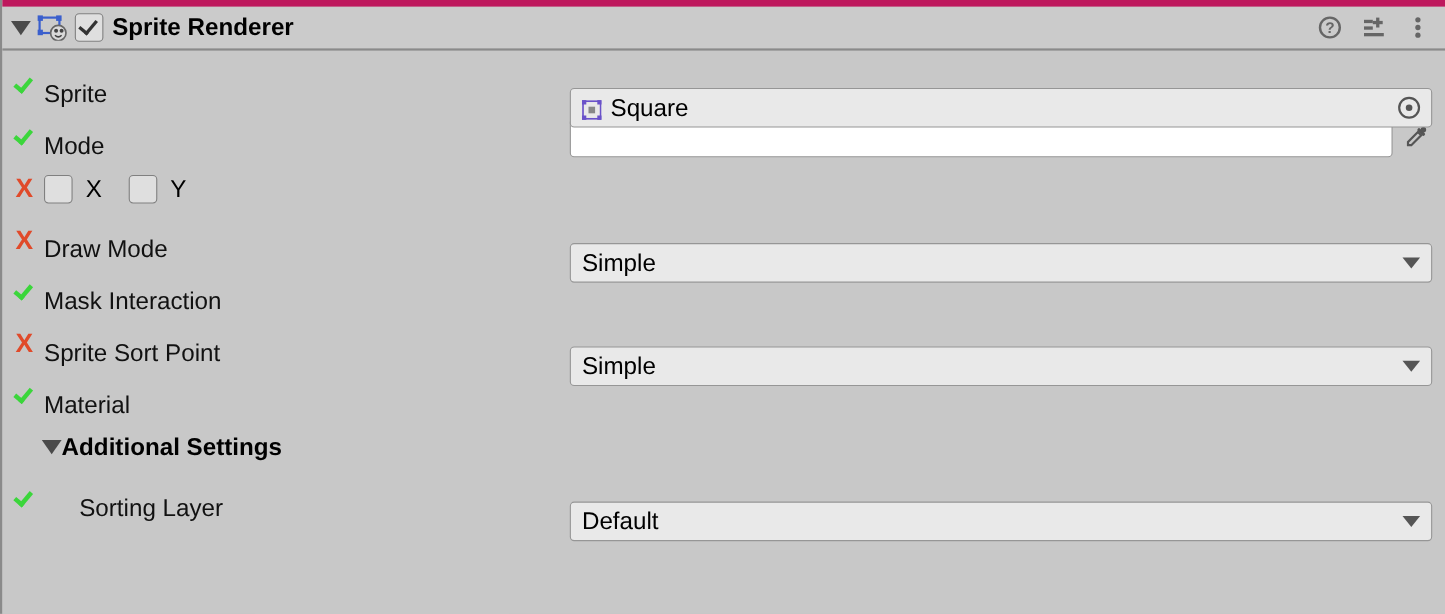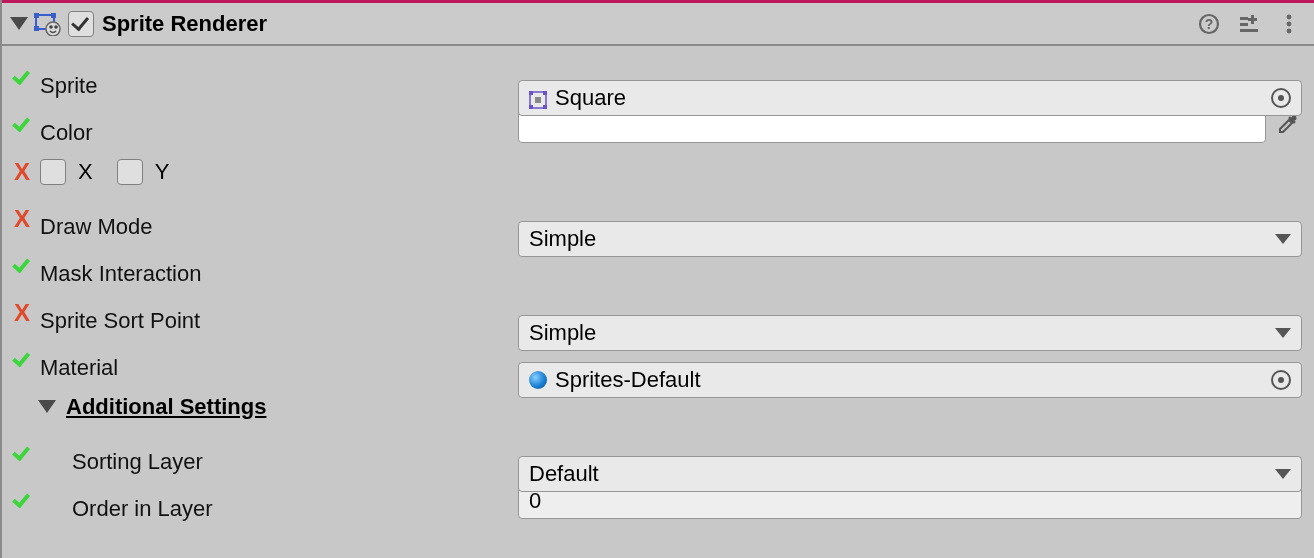--- a/index.html
+++ b/index.html
@@ -11,21 +11,21 @@
     width: 1314px;
     height: 558px;
     overflow: hidden;
     border-left: 2px solid #8a8a8a;
   }
   .header {
     display: flex;
     align-items: center;
     height: 46px;
     background: #cbcbcb;
-    border-top: 3px solid #be185d;
+    border-top: 6px solid #be185d;
     border-bottom: 2px solid #8a8a8a;
     padding: 0 8px;
   }
   .foldout-arrow {
     width: 0; height: 0;
     border-left: 9px solid transparent;
     border-right: 9px solid transparent;
     border-top: 13px solid #4a4a4a;
     margin-right: 6px;
   }
@@ -240,21 +240,21 @@
         <span class="object-pick"></span>
       </div>
     </div>
   </div>
 
   <div class="row">
     <span class="status">
         <span class="check-green"></span>
       </span>
     <div class="label-col">
-        <span class="label">Color</span>
+        <span class="label">Mode</span>
       </div>
     <div class="value-col">
       <div class="color-swatch"></div>
       <span class="eyedropper">
         <svg width="22" height="22" viewBox="0 0 22 22">
             <path d="M4 18 L4 15 L13 6 L16 9 L7 18 Z" fill="none" stroke="#555" stroke-width="2"></path>
             <path d="M14 4 L18 8" stroke="#555" stroke-width="3" stroke-linecap="round"></path>
             <circle cx="18" cy="4" r="2.5" fill="#555"></circle>
           </svg>
       </span>
@@ -312,32 +312,25 @@
     </div>
   </div>
 
   <div class="row">
     <span class="status">
         <span class="check-green"></span>
       </span>
     <div class="label-col">
         <span class="label">Material</span>
       </div>
-    <div class="value-col">
-      <div class="field">
-        <span class="mat-icon"></span>
-        <span>Sprites-Default</span>
-        <span class="object-pick"></span>
-      </div>
-    </div>
   </div>
 
   <div class="row section-row">
     <span class="status"></span>
-    <div class="label-col" style="gap:10px;text-decoration:underline;">
+    <div class="label-col" style="gap:0;">
       <span class="foldout-arrow" style="margin-right:0;"></span>
       <span class="section-title">Additional Settings</span>
     </div>
     <div class="value-col"></div>
   </div>
 
   <div class="row">
     <span class="status">
         <span class="check-green"></span>
       </span>
@@ -345,27 +338,14 @@
         <span class="label indent">Sorting Layer</span>
       </div>
     <div class="value-col">
       <div class="field">
         <span>Default</span>
         <span class="dropdown-arrow"></span>
       </div>
     </div>
   </div>
 
-  <div class="row">
-    <span class="status">
-        <span class="check-green"></span>
-      </span>
-    <div class="label-col">
-        <span class="label indent">Order in Layer</span>
-      </div>
-    <div class="value-col">
-      <div class="number-input">
-        <span>0</span>
-      </div>
-    </div>
-  </div>
 
 </div>
 
 </body></html>

